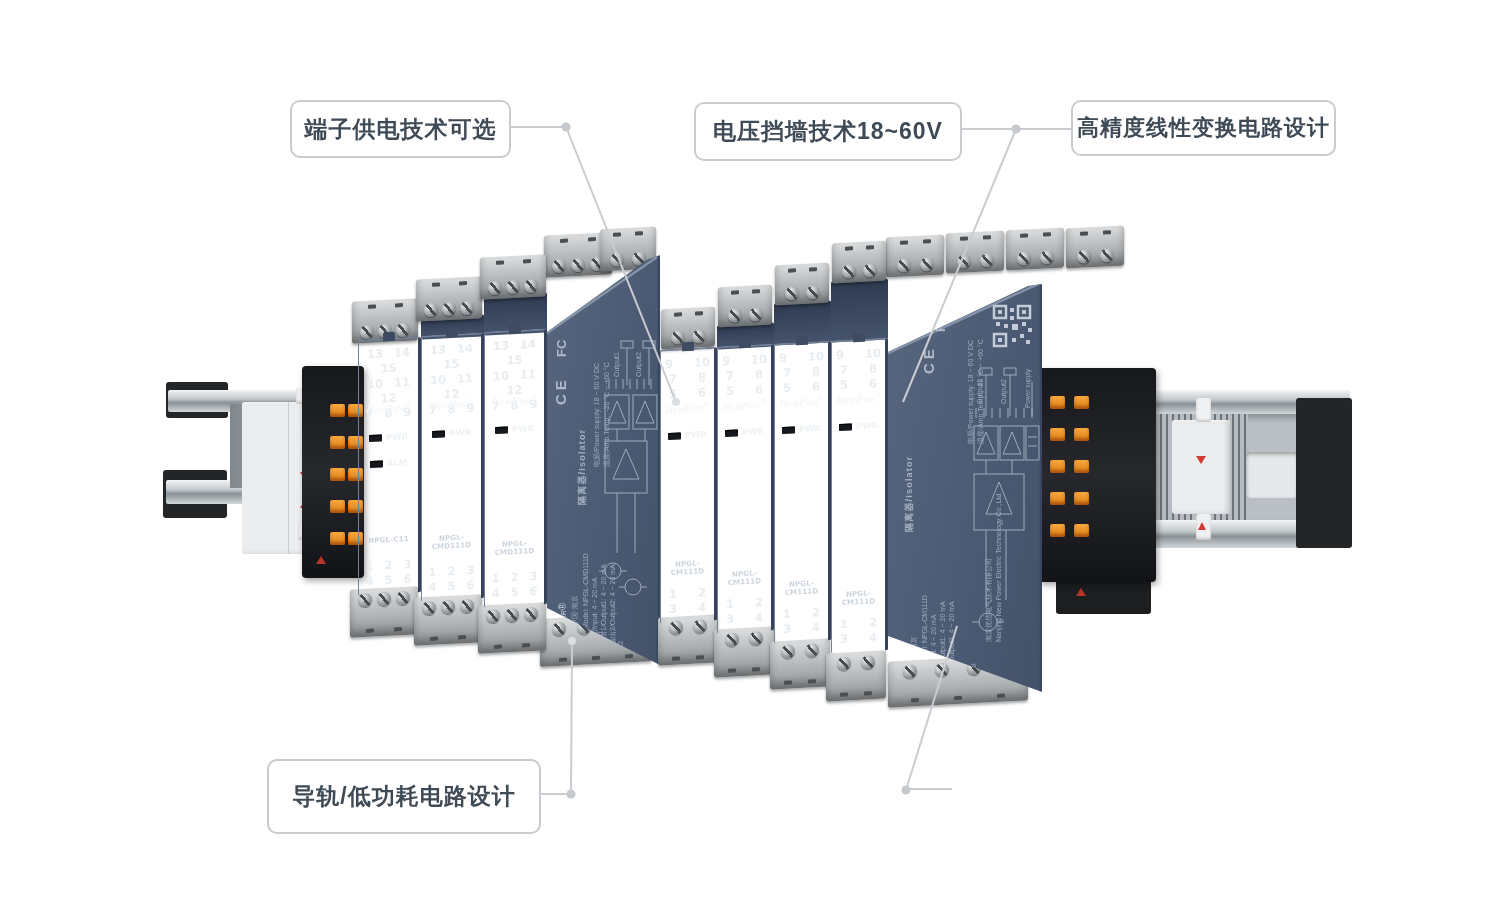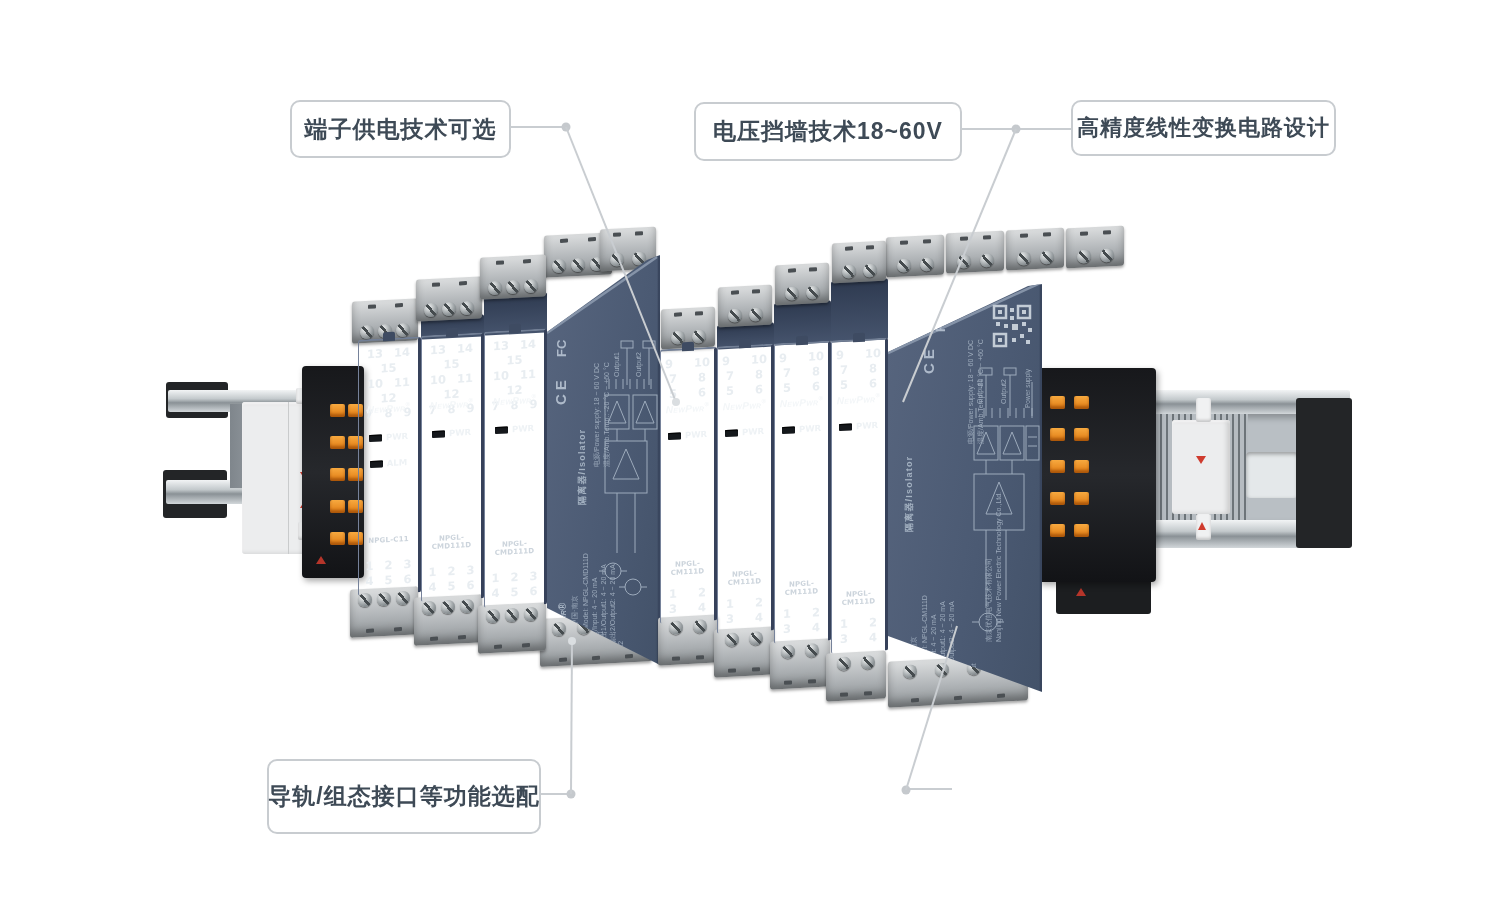--- a/index.html
+++ b/index.html
@@ -669,15 +669,15 @@
     <path d="M571,794 L572,641"></path>
     <circle class="enddot" cx="572" cy="641" r="4"></circle>
     <path d="M952,789 H906"></path>
     <circle cx="906" cy="790" r="4.5"></circle>
     <path d="M906,790 L957,626"></path>
   </svg>
 
   <div class="callout" style="left:290px;top:100px;width:217px;height:54px;font-size:23px;">端子供电技术可选</div>
   <div class="callout" style="left:694px;top:102px;width:264px;height:55px;font-size:23px;">电压挡墙技术18~60V</div>
   <div class="callout" style="left:1071px;top:100px;width:261px;height:52px;font-size:22px;">高精度线性变换电路设计</div>
-  <div class="callout" style="left:267px;top:759px;width:270px;height:71px;font-size:23px;">导轨/组态接口等功能选配</div>
+  <div class="callout" style="left:267px;top:759px;width:270px;height:71px;font-size:23px;">导轨/低功耗电路设计</div>
 
 </div>
 
 </body></html>

